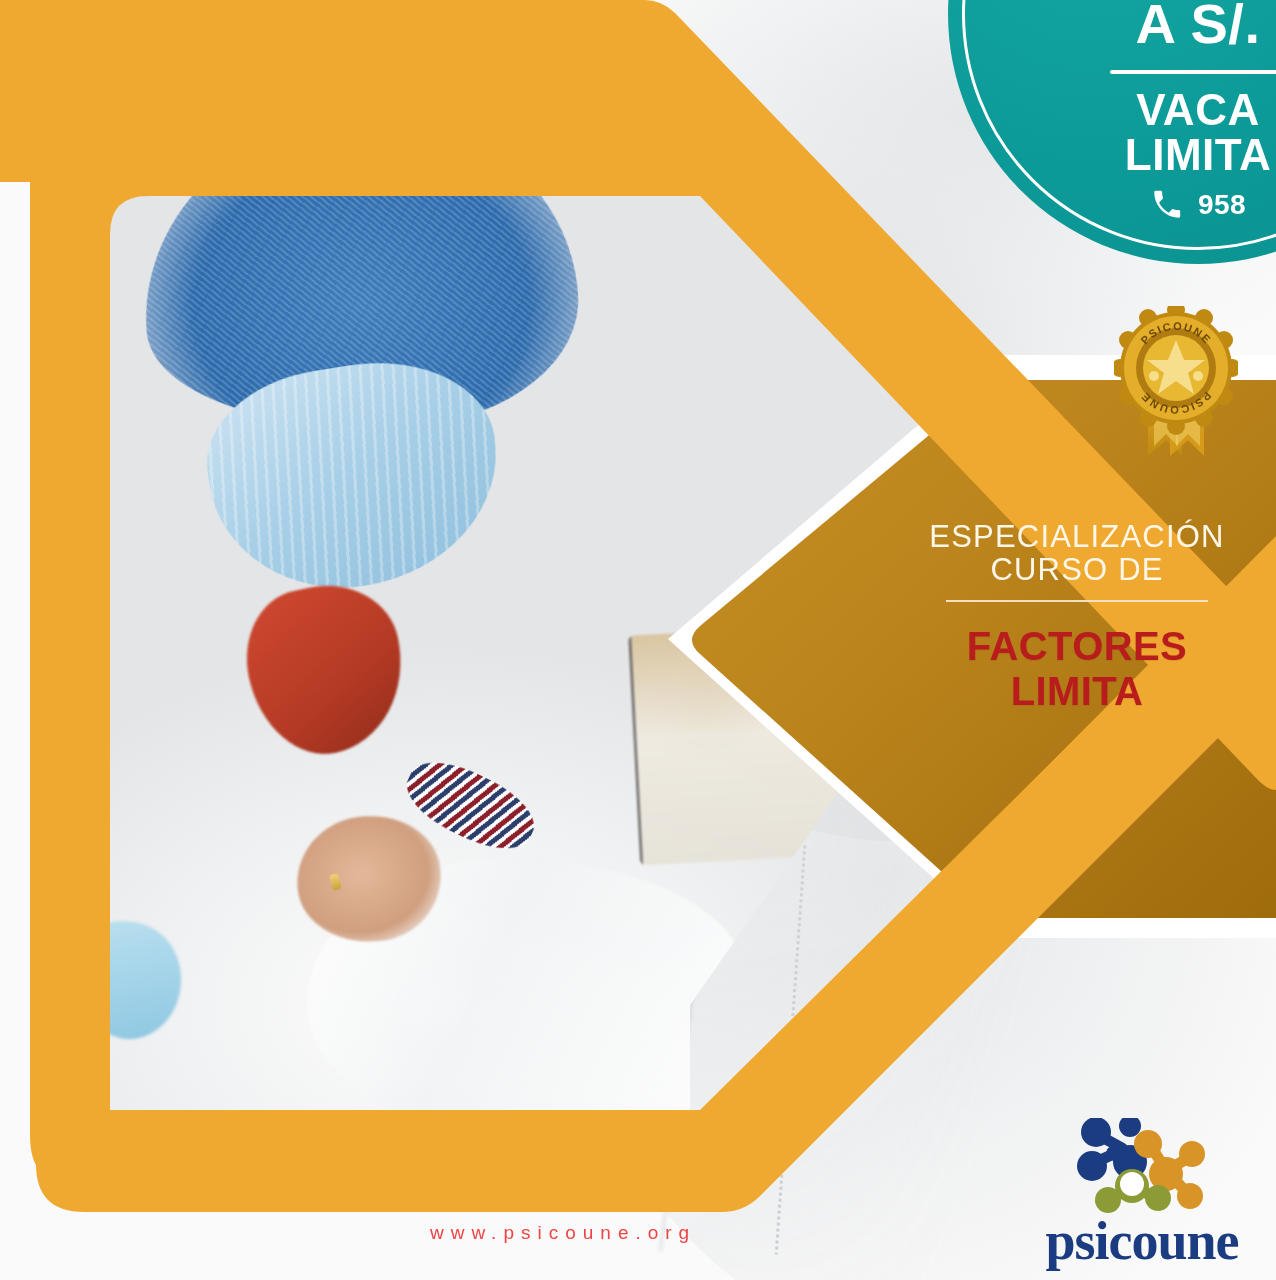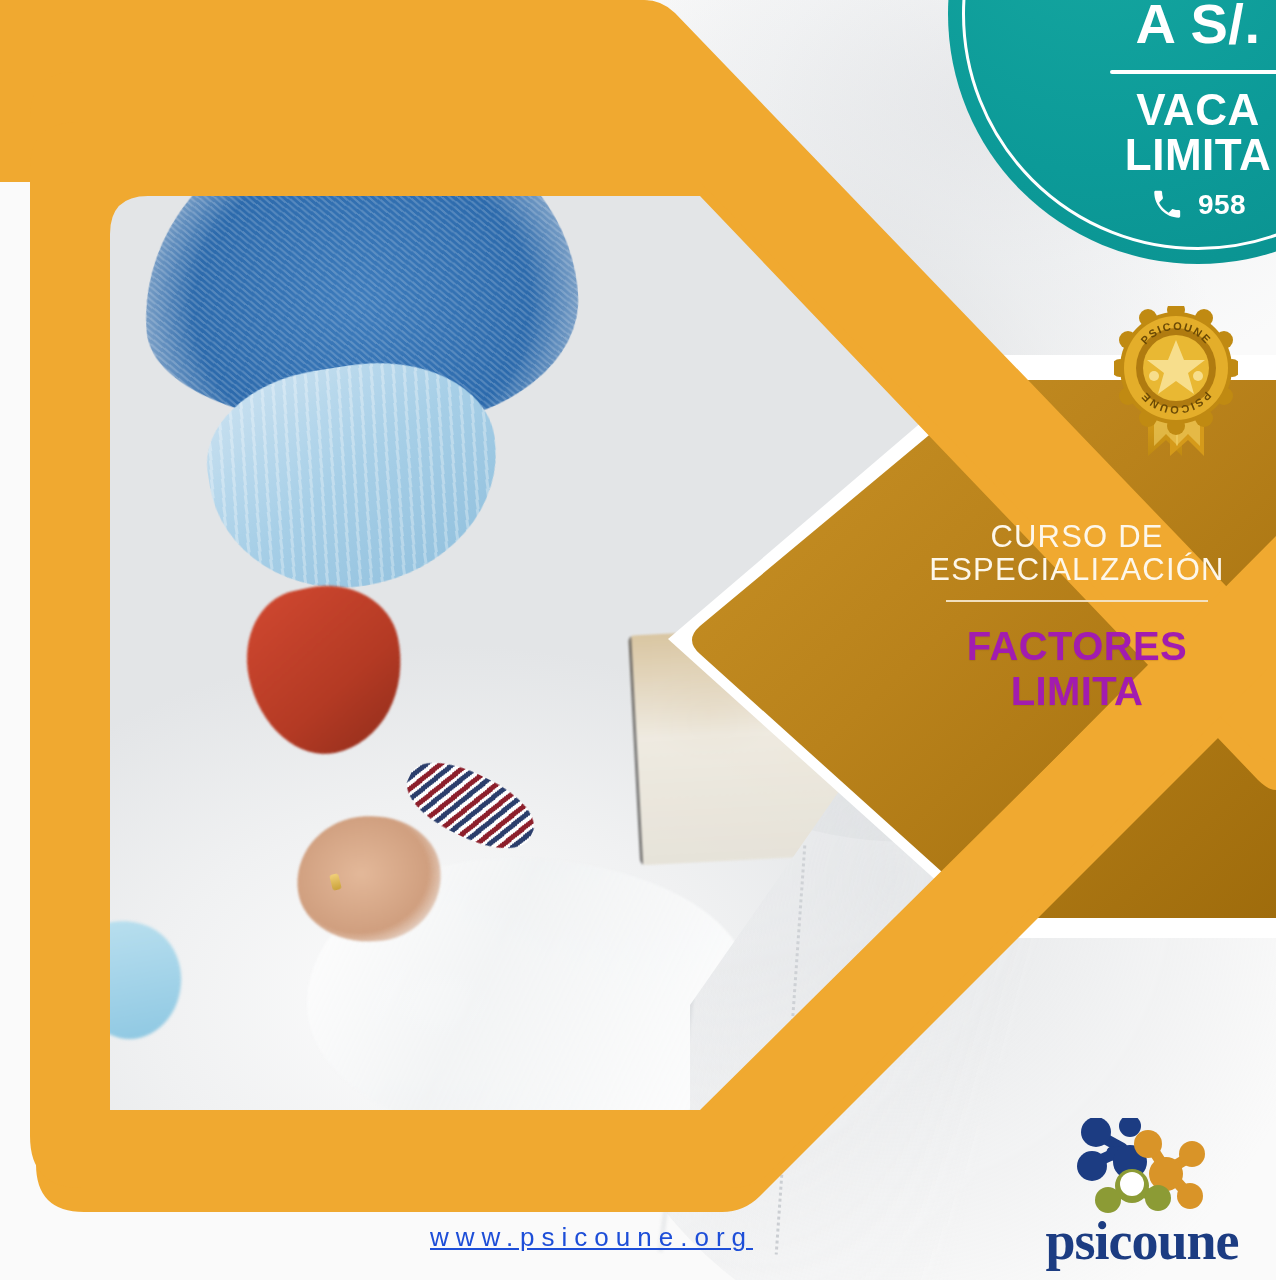--- a/index.html
+++ b/index.html
@@ -171,21 +171,21 @@
   }
   .kicker-rule{
     width:262px;height:2px;background:#f3e4c6;
     margin:14px auto 22px auto;opacity:.95;
   }
   .headline{
     font-size:40px;
     line-height:1.12;
     font-weight:bold;
     letter-spacing:.4px;
-    color:#a21caf;
+    color:#b91c1c;
     margin:0;
     text-shadow:0 1px 1px rgba(120,80,10,.18);
   }
 
   
   .teal-badge{
     position:absolute;
     left:948px;top:-236px;
     width:500px;height:500px;
     border-radius:50%;
@@ -225,22 +225,22 @@
     position:absolute;left:0;bottom:2px;width:232px;
     text-align:center;
     font-family:"Liberation Serif", serif;
     font-size:54px;font-weight:bold;letter-spacing:-1px;
     color:#1c3c82;line-height:1;
   }
 
   
   .site-url{
     position:absolute;left:430px;top:1222px;
-    font-size:26px;letter-spacing:7px;
-    color:#1d4ed8;font-weight:400;white-space:nowrap;text-decoration:underline;
+    font-size:19px;letter-spacing:7px;
+    color:#ef4444;font-weight:400;white-space:nowrap;
   }
 </style>
 </head>
 <body>
 
 <div id="poster">
 
   <div class="bg-photo">
     <div class="bg-fold"></div>
     <div class="bg-zip"></div>
@@ -308,22 +308,22 @@
 
     <path d="M 0 0 L 644 0 Q 662 0 675 13 L 1276 638 L 1276 762 Q 1265 762 1254 751 L 700 182 L 0 182 Z" fill="#F0A930"></path>
 
     <path d="M 30 72 L 106 72 L 106 1112 L 716 1112 L 716 1188 L 82 1188 Q 30 1188 30 1136 Z" fill="#F0A930"></path>
     <path d="M 30 118 Q 30 72 76 72 L 106 72 L 106 122 L 80 122 Q 30 122 30 168 Z" fill="#F0A930"></path>
 
     <path d="M 1276 536 L 1276 660 L 772 1170 Q 756 1188 730 1188 L 660 1188 L 660 1112 L 704 1112 Z" fill="#F0A930"></path>
   </svg>
 
   <div class="panel-text">
+    <p class="kicker">ESPECIALIZACIÓN</p>
     <p class="kicker">CURSO DE</p>
-    <p class="kicker">ESPECIALIZACIÓN</p>
     <div class="kicker-rule"></div>
     <p class="headline">FACTORES</p>
     <p class="headline">LIMITA</p>
   </div>
 
   <div class="teal-badge">
     <div class="teal-ring"></div>
     <div class="teal-inner">
       <p class="price">A S/.</p>
       <div class="price-rule"></div>

